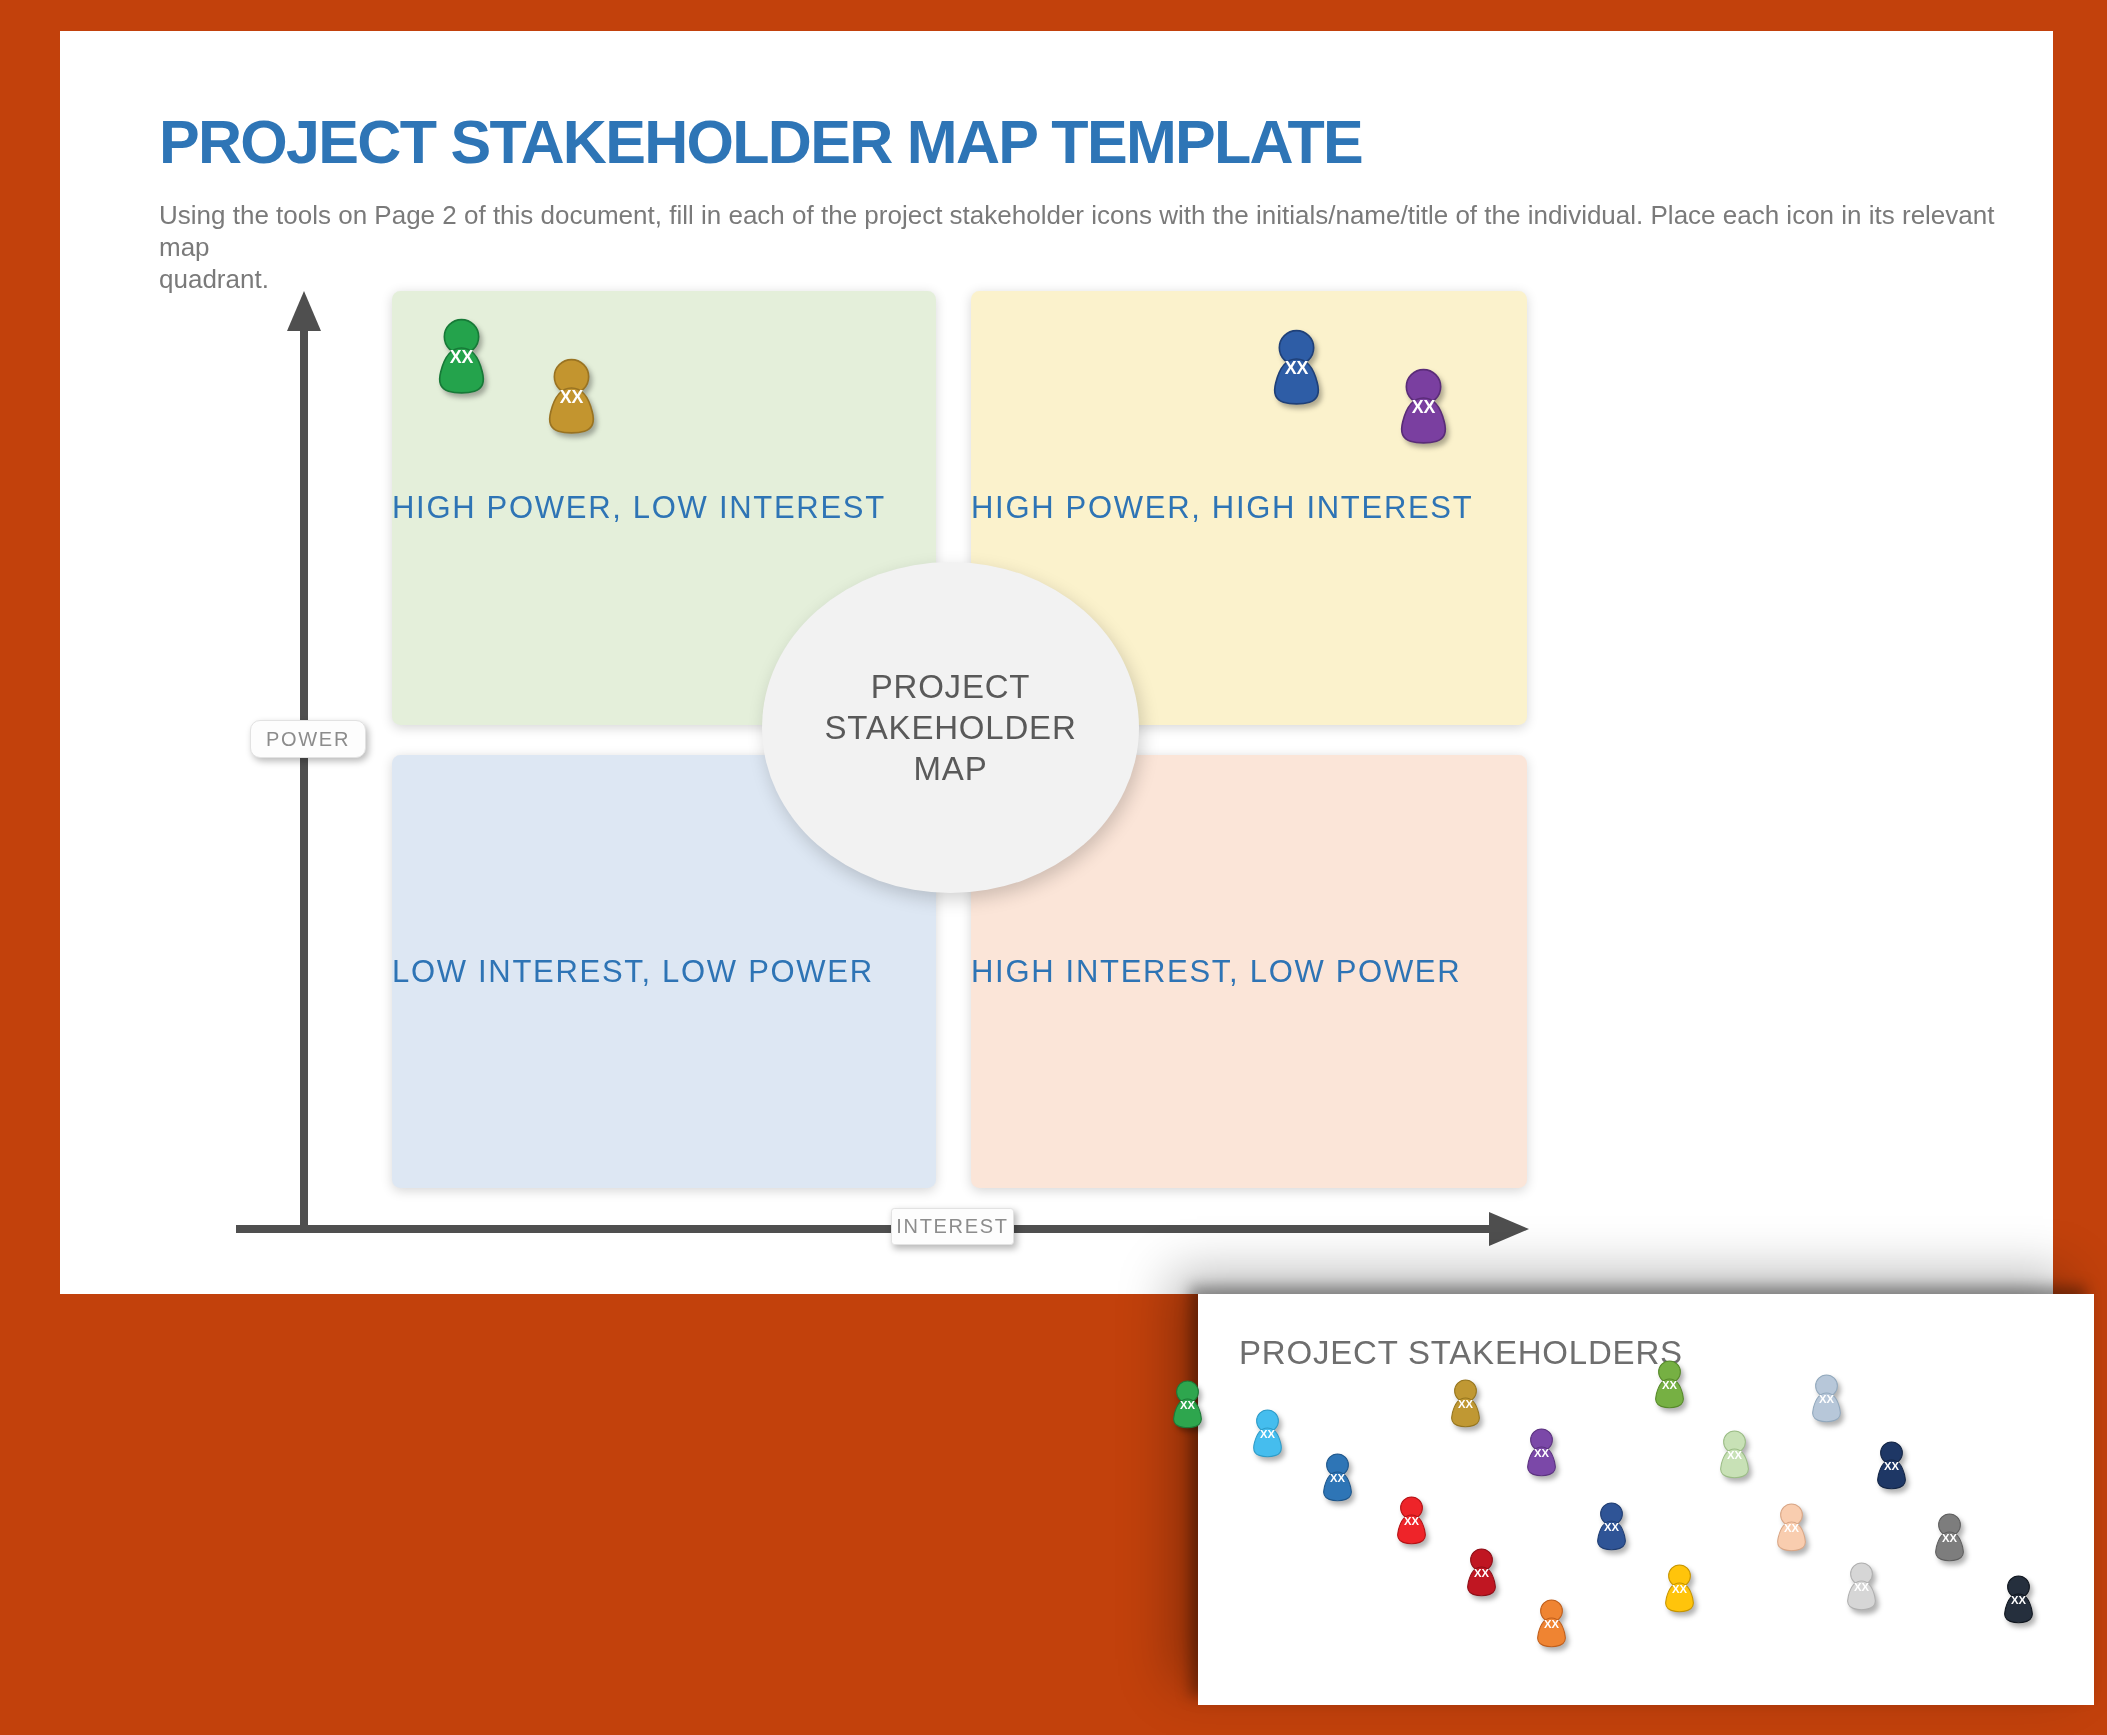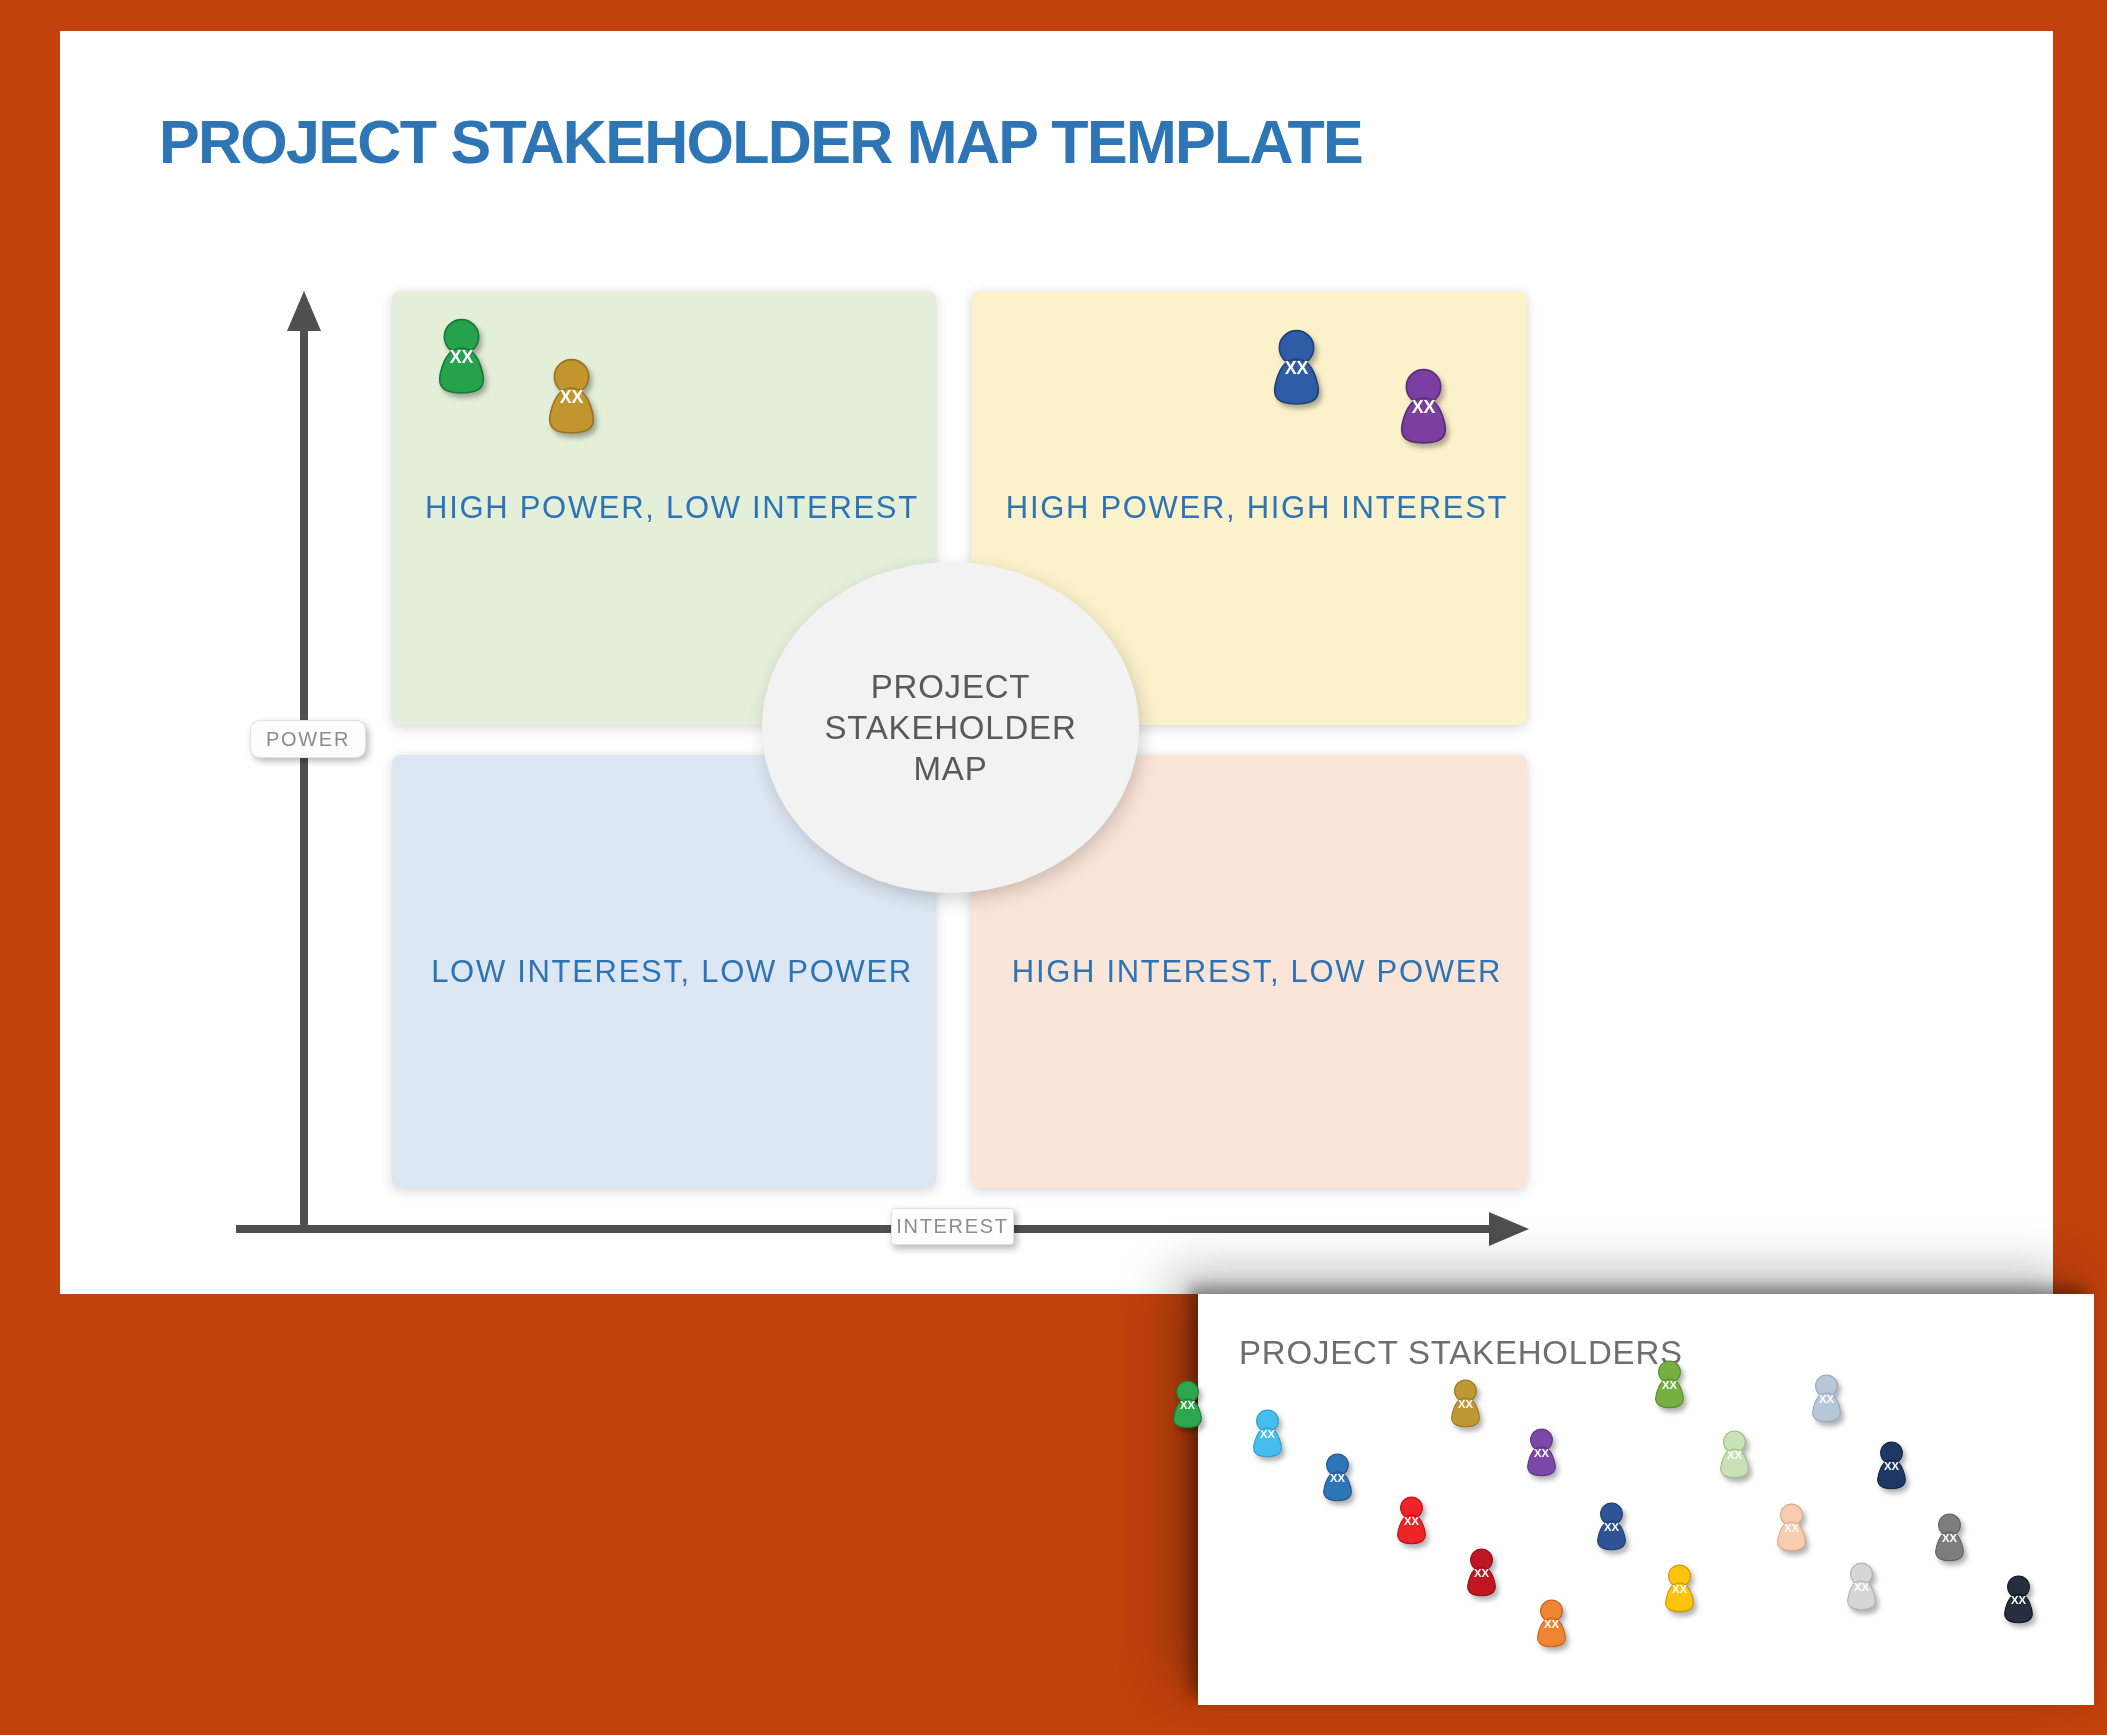--- a/index.html
+++ b/index.html
@@ -22,22 +22,22 @@
     font-size:26px;line-height:32px;color:#7A7A7A;
     white-space:pre-line;
   }
   
   .quad{
     position:absolute;border-radius:8.3px;
     box-shadow:0 2.5px 11.6px rgba(0,0,0,0.16);
   }
   .quad-label{
     position:absolute;left:0;top:197px;width:100%;height:40px;
-    line-height:40px;text-align:center;
-    font-size:31px;letter-spacing:1.7px;color:#2E74B5;padding-left:8px;
+    line-height:40px;text-align:left;
+    font-size:31px;letter-spacing:1.7px;color:#2E74B5;
   }
   .quad-hpli{left:392px;top:291px;width:544px;height:434px;background:#E4EFDA;}
   .quad-hphi{left:971px;top:291px;width:556px;height:434px;background:#FBF2CC;}
   .quad-lilp{left:392px;top:755px;width:544px;height:433px;background:#DDE7F3;}
   .quad-hilp{left:971px;top:755px;width:556px;height:433px;background:#FBE5D8;}
   
   .center-ellipse{
     position:absolute;left:762px;top:562px;width:377px;height:331px;
     background:#F2F2F2;border-radius:50%;
     box-shadow:3.3px 6.6px 18px rgba(0,0,0,0.18);
@@ -97,20 +97,22 @@
     font-size:15px;font-weight:bold;
   }
 </style>
 </head>
 <body>
 
 <div class="stage">
 
   <div class="page">
     <div class="doc-title">PROJECT STAKEHOLDER MAP TEMPLATE</div>
+    <div class="doc-desc">Using the tools on Page 2 of this document, fill in each of the project stakeholder icons with the initials/name/title of the individual. Place each icon in its relevant map
+quadrant.</div>
   </div>
 
   <div class="axis-head-v"></div>
   <div class="axis-line-v"></div>
   <div class="axis-line-h"></div>
   <div class="axis-head-h"></div>
   <div class="axis-tag axis-tag-power">
     <span>POWER</span>
   </div>
   <div class="axis-tag axis-tag-interest">

